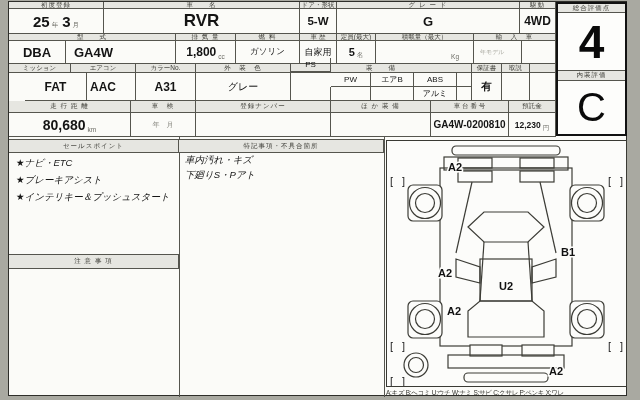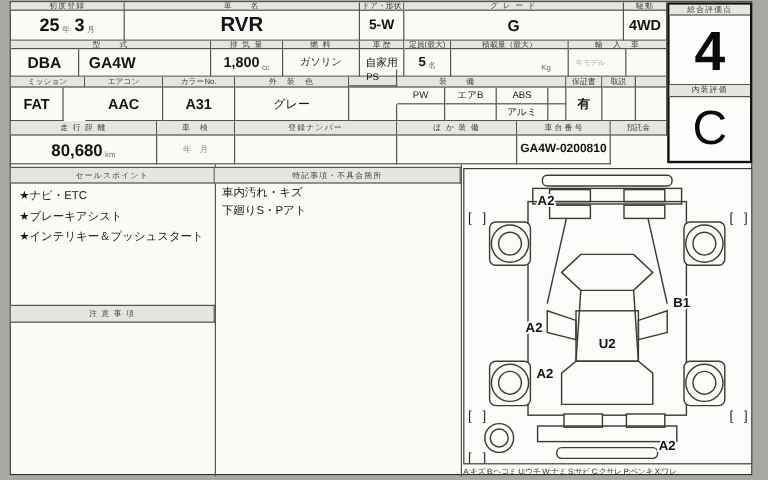--- a/index.html
+++ b/index.html
@@ -35,21 +35,21 @@
     position:absolute;left:547px;top:0;width:71px;height:134px;
     border:2px solid #111;box-sizing:border-box;background:#fdfdfb;
   }
   .evalband{
     background:#e6e6e1;color:#3c3c36;font-size:6.5px;letter-spacing:1px;
     display:flex;align-items:center;justify-content:center;
     border-bottom:1px solid #55554e;
   }
   .evalnum{display:flex;align-items:center;justify-content:center;color:#0a0a0a;}
   .vline{position:absolute;width:1px;background:#55554e;}
-  .itemtext{position:absolute;font-size:9.5px;color:#161616;white-space:nowrap;}
+  .itemtext{position:absolute;font-size:9.5px;color:#161616;white-space:nowrap;font-style:italic;}
   #diagrambox{
     position:absolute;left:377px;top:138px;width:241px;height:247px;
     border:1px solid #3a3a34;box-sizing:border-box;background:#fcfcfa;
   }
   #legend{
     position:absolute;left:377px;top:387px;width:241px;height:9px;
     font-size:6.5px;color:#33332e;letter-spacing:-0.3px;white-space:nowrap;overflow:hidden;
   }
   svg text{font-family:"Liberation Sans","DejaVu Sans",sans-serif;}
   .mark{font-size:11px;font-weight:700;fill:#111;paint-order:stroke;stroke:#fcfcfa;stroke-width:3px;}
@@ -105,21 +105,21 @@
 
   <div class="cell band" style="left:0;top:62px;width:62px;height:9px;letter-spacing:0">ミッション</div>
   <div class="cell band" style="left:62px;top:62px;width:65px;height:9px;letter-spacing:0">エアコン</div>
   <div class="cell band" style="left:127px;top:62px;width:60px;height:9px;letter-spacing:0">カラーNo.</div>
   <div class="cell band" style="left:187px;top:62px;width:95px;height:9px">外　装　色</div>
   <div class="cell band" style="left:282px;top:62px;width:181px;height:9px">装　　備</div>
   <div class="cell band" style="left:463px;top:62px;width:30px;height:9px;letter-spacing:0">保証書</div>
   <div class="cell band" style="left:493px;top:62px;width:28px;height:9px;letter-spacing:0">取説</div>
   <div class="cell band" style="left:521px;top:62px;width:26px;height:9px"></div>
 
-  <div class="cell val big" style="left:0;top:71px;width:44px;height:28px;font-size:12px">FAT</div>
+  <div class="cell val big" style="left:16px;top:71px;width:62px;height:28px;font-size:12px">FAT</div>
   <div class="cell val big" style="left:62px;top:71px;width:65px;height:28px;font-size:12px">AAC</div>
   <div class="cell val big" style="left:127px;top:71px;width:60px;height:28px;font-size:12px">A31</div>
   <div class="cell val" style="left:187px;top:71px;width:95px;height:28px;font-size:10px">グレー</div>
 
   <div class="cell val" style="left:282px;top:56px;width:40px;height:14px;font-size:8px">PS</div>
   <div class="cell val" style="left:322px;top:71px;width:40px;height:14px;font-size:8px">PW</div>
   <div class="cell val" style="left:362px;top:71px;width:43px;height:14px;font-size:8px">エアB</div>
   <div class="cell val" style="left:405px;top:71px;width:43px;height:14px;font-size:8px">ABS</div>
   <div class="cell val" style="left:448px;top:71px;width:15px;height:14px"></div>
   <div class="cell val" style="left:282px;top:85px;width:40px;height:14px"></div>
@@ -140,20 +140,24 @@
   <div class="cell band" style="left:500px;top:99px;width:47px;height:12px;letter-spacing:0">預託金</div>
 
   <div class="cell val" style="left:0;top:111px;width:122px;height:24px">
     <span class="big" style="font-size:14px">80,680</span>
     <span class="unit">km</span>
   </div>
   <div class="cell val muted" style="left:122px;top:111px;width:65px;height:24px;font-size:7px">年　月</div>
   <div class="cell val" style="left:187px;top:111px;width:135px;height:24px"></div>
   <div class="cell val" style="left:322px;top:111px;width:100px;height:24px"></div>
   <div class="cell val" style="left:422px;top:111px;width:78px;height:24px;font-size:10px;font-weight:700">GA4W-0200810</div>
+  <div class="cell val" style="left:500px;top:111px;width:47px;height:24px">
+    <span style="font-size:8.5px;font-weight:700">12,230</span>
+    <span class="unit">円</span>
+  </div>
 
   <div id="evalcol">
     <div class="evalband" style="height:8px">総合評価点</div>
     <div class="evalnum" style="height:57px;font-size:46px;font-weight:700;border-bottom:1px solid #55554e">4</div>
     <div class="evalband" style="height:9px">内装評価</div>
     <div class="evalnum" style="height:53px;font-size:40px;font-weight:500">C</div>
   </div>
 
   <div class="vline" style="left:170px;top:135px;height:260px"></div>
   <div class="vline" style="left:375px;top:135px;height:260px"></div>

